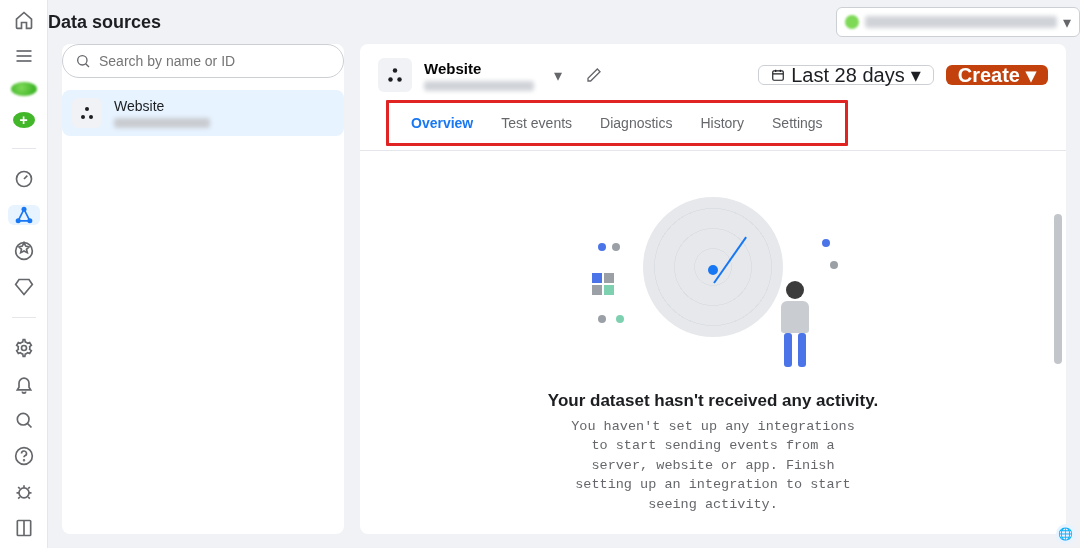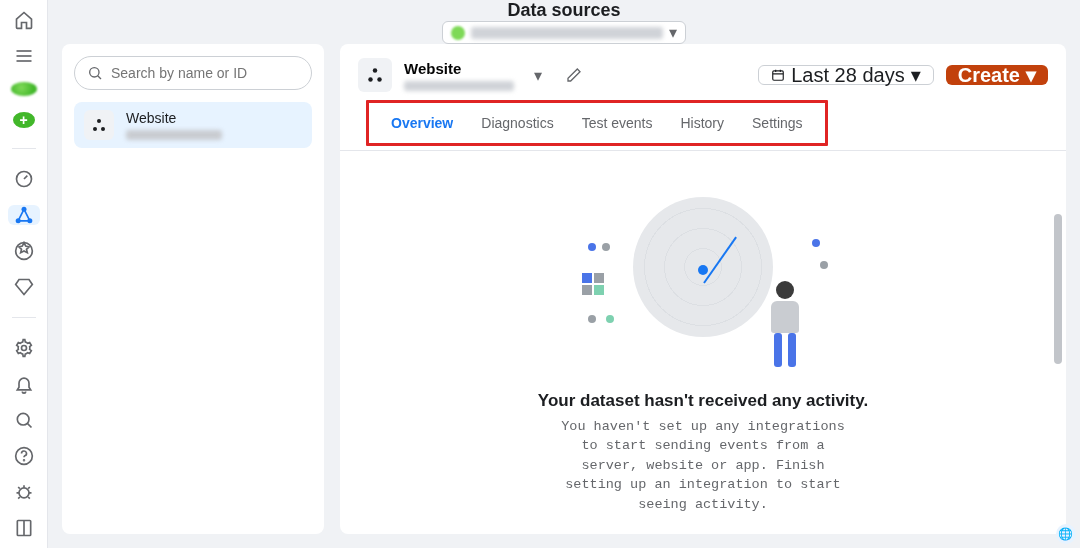--- a/index.html
+++ b/index.html
@@ -9,29 +9,29 @@
   
   .rail { width: 48px; background: #fff; display: flex; flex-direction: column; align-items: center; padding: 10px 0; gap: 16px; border-right: 1px solid #e4e6eb; }
   .rail .icon { width: 24px; height: 24px; display: flex; align-items: center; justify-content: center; color: #65676b; cursor: pointer; border-radius: 6px; }
   .rail .icon.active { background: #e7f3ff; color: #1877f2; width: 32px; height: 32px; }
   .rail .plus { width: 22px; height: 22px; border-radius: 50%; background: #42b72a; color: #fff; display: flex; align-items: center; justify-content: center; font-weight: bold; font-size: 14px; }
   .rail hr { width: 24px; border: none; border-top: 1px solid #e4e6eb; margin: 4px 0; }
   .rail .avatar-blur { width: 26px; height: 26px; border-radius: 50%; background: radial-gradient(circle at 40% 40%, #7ed957 0%, #42b72a 70%); filter: blur(1px); }
 
   
   .main { flex: 1; display: flex; flex-direction: column; }
-  .topbar { height: 44px; display: flex; align-items: center; justify-content: space-between; padding: 0 0; flex-direction: column; }
+  .topbar { height: 44px; display: flex; align-items: center; justify-content: space-between; padding: 0 0; }
   .page-title { font-size: 18px; font-weight: 700; color: #1c1e21; }
   .account-picker { width: 244px; height: 30px; background: #fff; border: 1px solid #ccd0d5; border-radius: 6px; display: flex; align-items: center; padding: 0 8px; gap: 6px; }
   .account-picker .dot2 { width: 14px; height: 14px; border-radius: 50%; background: #7ed957; filter: blur(1px); }
   .account-picker .blur-text { flex: 1; height: 12px; background: #d0d3d8; border-radius: 3px; filter: blur(2px); }
   .chev { color: #65676b; }
 
   .body { flex: 1; display: flex; gap: 16px; padding: 0 14px 14px 14px; }
-  .sidebar-card { width: 262px; background: #fff; border-radius: 8px; padding: 12px; }
+  .sidebar-card { width: 282px; background: #fff; border-radius: 8px; }
   .search { width: 100%; height: 34px; border: 1px solid #ccd0d5; border-radius: 18px; display: flex; align-items: center; padding: 0 12px; gap: 8px; color: #65676b; }
   .search input { border: none; outline: none; font-size: 14px; flex: 1; background: transparent; color: #1c1e21; }
   .ds-item { margin-top: 12px; display: flex; align-items: center; gap: 12px; padding: 8px 10px; border-radius: 8px; background: #e7f3ff; cursor: pointer; }
   .ds-icon { width: 30px; height: 30px; border-radius: 6px; background: #f0f2f5; display: flex; align-items: center; justify-content: center; color: #1c1e21; }
   .ds-text { display: flex; flex-direction: column; gap: 4px; }
   .ds-text .name { font-size: 14px; color: #1c1e21; }
   .ds-text .sub { width: 96px; height: 10px; background: #c9ccd1; border-radius: 3px; filter: blur(2px); }
 
   .content-card { flex: 1; background: #fff; border-radius: 8px; display: flex; flex-direction: column; position: relative; overflow: hidden; }
   .content-header { display: flex; align-items: center; justify-content: space-between; padding: 14px 18px 0 18px; }
@@ -250,22 +250,22 @@
             <div class="btn primary">
               <span>Create</span>
               <span>▾</span>
             </div>
           </div>
         </div>
 
         <div class="tabs-wrap">
           <div class="tabs">
             <div class="tab active">Overview</div>
+            <div class="tab">Test events</div>
             <div class="tab">Diagnostics</div>
-            <div class="tab">Test events</div>
             <div class="tab">History</div>
             <div class="tab">Settings</div>
           </div>
         </div>
         <div class="divider-under-tabs"></div>
 
         <div class="empty">
           <div class="illus">
             <div class="radar">
               <div class="needle"></div>

